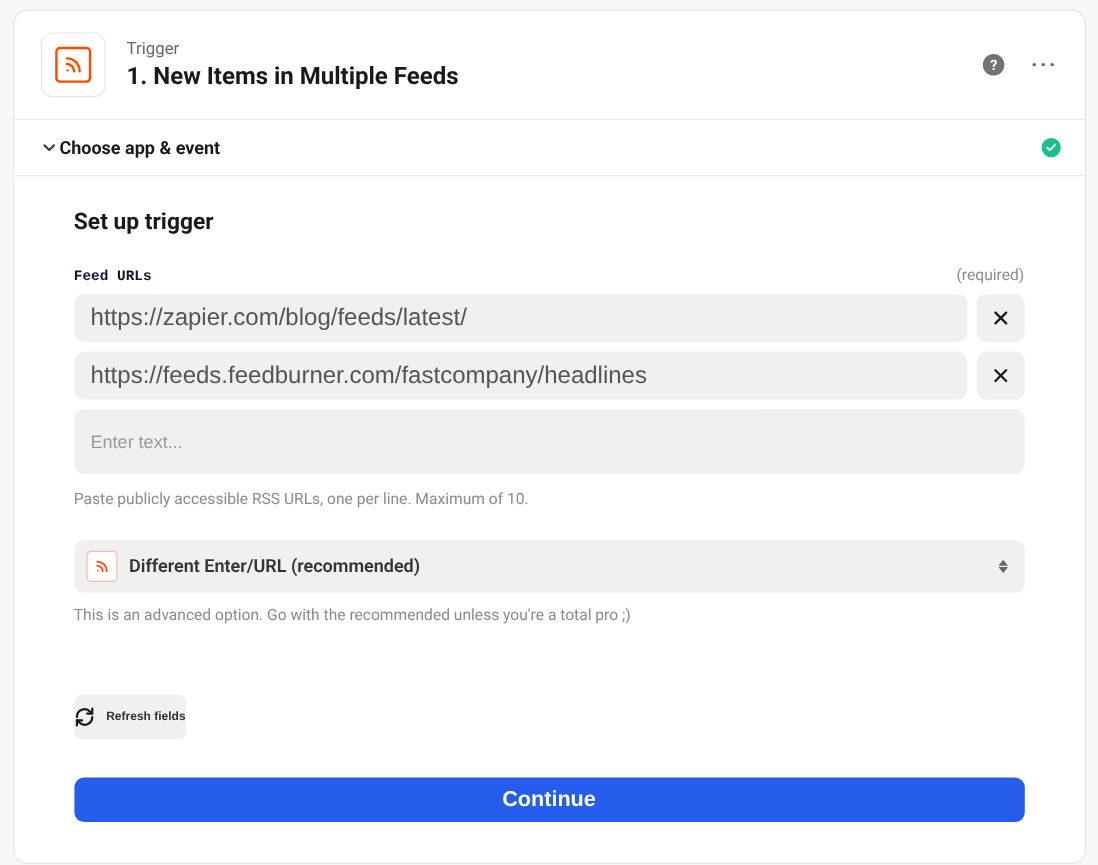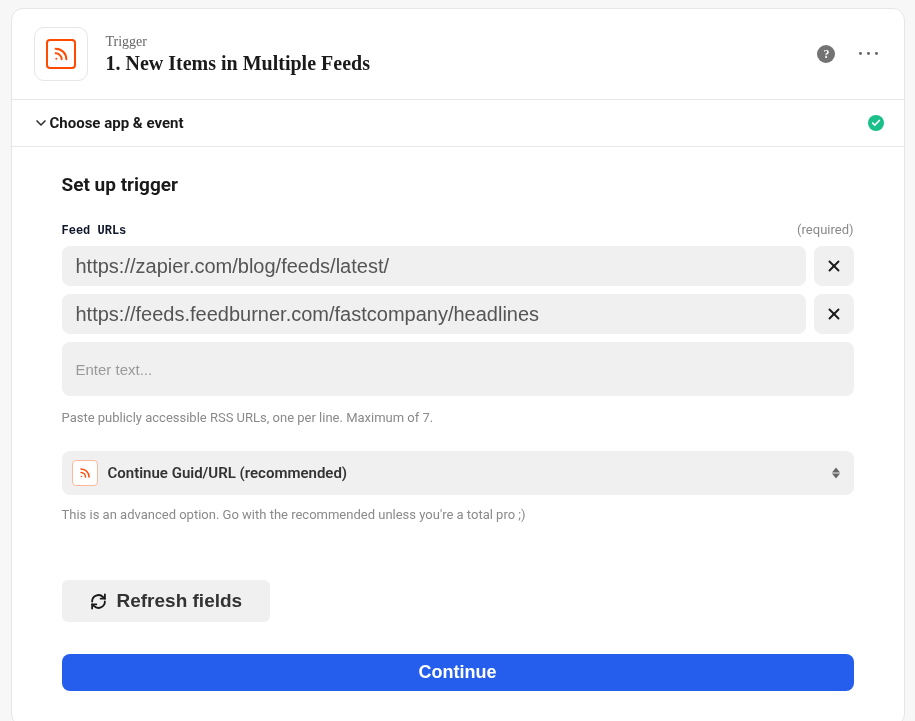--- a/index.html
+++ b/index.html
@@ -19,21 +19,20 @@
     border-radius: 12px;
     width: 894px;
     margin: 0 auto;
     overflow: hidden;
   }
   .header {
     display: flex;
     align-items: center;
     padding: 18px 22px 18px 22px;
     gap: 18px;
-    font-family: Liberation Serif, serif;
   }
   .app-icon-box {
     width: 54px;
     height: 54px;
     border: 1px solid #e6e6e6;
     border-radius: 10px;
     display: flex;
     align-items: center;
     justify-content: center;
     flex-shrink: 0;
@@ -238,22 +237,22 @@
   }
   .caret-up { border-bottom: 5px solid #666; }
   .caret-dn { border-top: 5px solid #666; }
   .refresh-btn {
     display: inline-flex;
     align-items: center;
     gap: 10px;
     background: #f0f0f0;
     border: none;
     border-radius: 6px;
-    padding: 10px 28px;
-    font-size: 19px;
+    padding: 10px 0;
+    font-size: 10px;
     font-weight: 600;
     color: #333;
     cursor: pointer;
     margin-top: 32px;
     margin-bottom: 32px;
   }
   .continue-btn {
     width: 100%;
     background: #255eec;
     color: #fff;
@@ -331,33 +330,33 @@
       <button class="remove-btn">
         <svg width="18" height="18" viewBox="0 0 24 24" fill="none" stroke="#1a1a1a" stroke-width="2.5" stroke-linecap="round">
           <line x1="18" y1="6" x2="6" y2="18"></line>
           <line x1="6" y1="6" x2="18" y2="18"></line>
         </svg>
       </button>
     </div>
 
     <input class="empty-input" type="text" placeholder="Enter text..." style="">
 
-    <div class="help-text">Paste publicly accessible RSS URLs, one per line. Maximum of 7.</div>
+    <div class="help-text">Paste publicly accessible RSS URLs, one per line. Maximum of 10.</div>
 
 
     <div class="select-wrap">
       <div class="select-box">
         <div class="select-icon-box">
           <svg width="12" height="12" viewBox="0 0 24 24" fill="none" stroke="#ff4a00" stroke-width="3" stroke-linecap="round">
             <path d="M4 11a9 9 0 0 1 9 9"></path>
             <path d="M4 4a16 16 0 0 1 16 16"></path>
             <circle cx="5" cy="19" r="1.5" fill="#ff4a00" stroke="none"></circle>
           </svg>
         </div>
-        <span class="select-value">Continue Guid/URL (recommended)</span>
+        <span class="select-value">Different Enter/URL (recommended)</span>
       </div>
       <div class="select-caret">
         <div class="caret-tri caret-up"></div>
         <div class="caret-tri caret-dn"></div>
       </div>
     </div>
 
     <div class="help-text">This is an advanced option. Go with the recommended unless you're a total pro ;)</div>
 
     <button class="refresh-btn">

